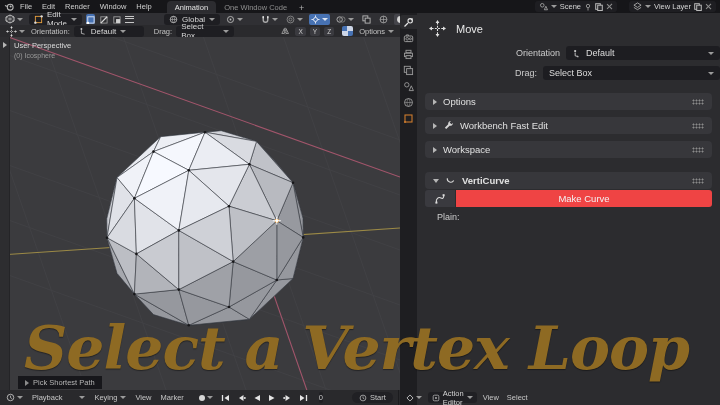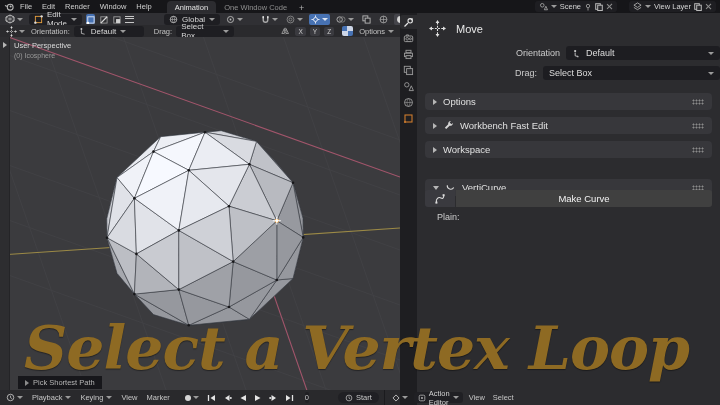--- a/index.html
+++ b/index.html
@@ -84,21 +84,21 @@
   .tool-head{position:absolute;left:12px;top:7px;display:flex;align-items:center;gap:10px;}
   .tool-head .tt{font-size:11px;color:#e8e8e8;}
   .prow{position:absolute;display:flex;align-items:center;width:291px;margin-left:20px;}
   .plabel{font-size:9px;color:#cccccc;text-align:right;}
   .pfield{flex:1;display:flex;align-items:center;gap:5px;background:#1d1d21;border-radius:3px;
       height:14px;padding:0 6px;font-size:9px;color:#dddddd;margin-right:8px;}
   .panel-h{position:absolute;left:8px;width:287px;height:17px;background:#37373b;border-radius:4px;
       display:flex;align-items:center;gap:6px;padding:0 8px;font-size:9.5px;color:#e0e0e0;}
   .mkrow{position:absolute;left:8px;width:287px;height:17px;display:flex;gap:1px;}
   .mkicon{width:30px;background:#3a3a3f;border-radius:3px 0 0 3px;display:flex;align-items:center;justify-content:center;}
-  .mkbtn{flex:1;background:#404040;border-radius:0 3px 3px 0;display:flex;align-items:center;
+  .mkbtn{flex:1;background:#ef4444;border-radius:0 3px 3px 0;display:flex;align-items:center;
       justify-content:center;font-size:9.5px;color:#f2f2f2;}
 
   
   .caption{position:absolute;left:24px;top:313px;z-index:40;pointer-events:none;white-space:nowrap;
       font-family:"DejaVu Serif",serif;font-style:italic;font-weight:700;font-size:60px;
       color:#8e6a23;text-shadow:0 1px 1px rgba(0,0,0,.4);letter-spacing:-1px;}
 </style>
 </head>
 <body>
 
@@ -439,21 +439,21 @@
   </div>
 
   <div class="tl">
     <span class="icbtn">
       <svg width="9" height="9" viewBox="0 0 10 10">
         <circle cx="5" cy="5" r="3.6" fill="none" stroke="#c0c0c0" stroke-width="1"></circle>
         <path d="M5 3v2.2l1.6 1" fill="none" stroke="#c0c0c0" stroke-width="0.9"></path>
       </svg>
       <span class="cv"></span>
     </span>
-    <span class="icbtn" style="gap:3px;">
+    <span class="icbtn" style="gap:17px;">
       <span>Playback</span>
       <span class="cv"></span>
     </span>
     <span class="icbtn" style="gap:3px;">
       <span>Keying</span>
       <span class="cv"></span>
     </span>
     <span class="icbtn">
         <span>View</span>
       </span>
@@ -624,21 +624,21 @@
 
       <div class="panel-h" style="top:104px;">
         <span class="tri-r"></span>
         <svg width="11" height="11" viewBox="0 0 12 12">
           <path d="M10.8 3.2a2.9 2.9 0 0 1-3.6 3L3.5 9.9 2 8.4l3.7-3.7a2.9 2.9 0 0 1 3-3.6L7.2 2.6l2 2z" fill="#d6d6d6"></path>
         </svg>
         <span>Workbench Fast Edit</span>
         <span class="dots" style="margin-left:auto;"></span>
       </div>
 
-      <div class="panel-h" style="top:166px;">
+      <div class="panel-h" style="top:159px;font-weight:bold;">
         <span class="tri-d"></span>
         <svg width="11" height="11" viewBox="0 0 12 12">
           <path d="M2.5 3.5c-0.5 4 5 6 7 2.5" fill="none" stroke="#d6d6d6" stroke-width="1.2"></path>
         </svg>
         <span>VertiCurve</span>
         <span class="dots" style="margin-left:auto;"></span>
       </div>
 
       <div class="mkrow" style="top:177px;">
         <div class="mkicon">

